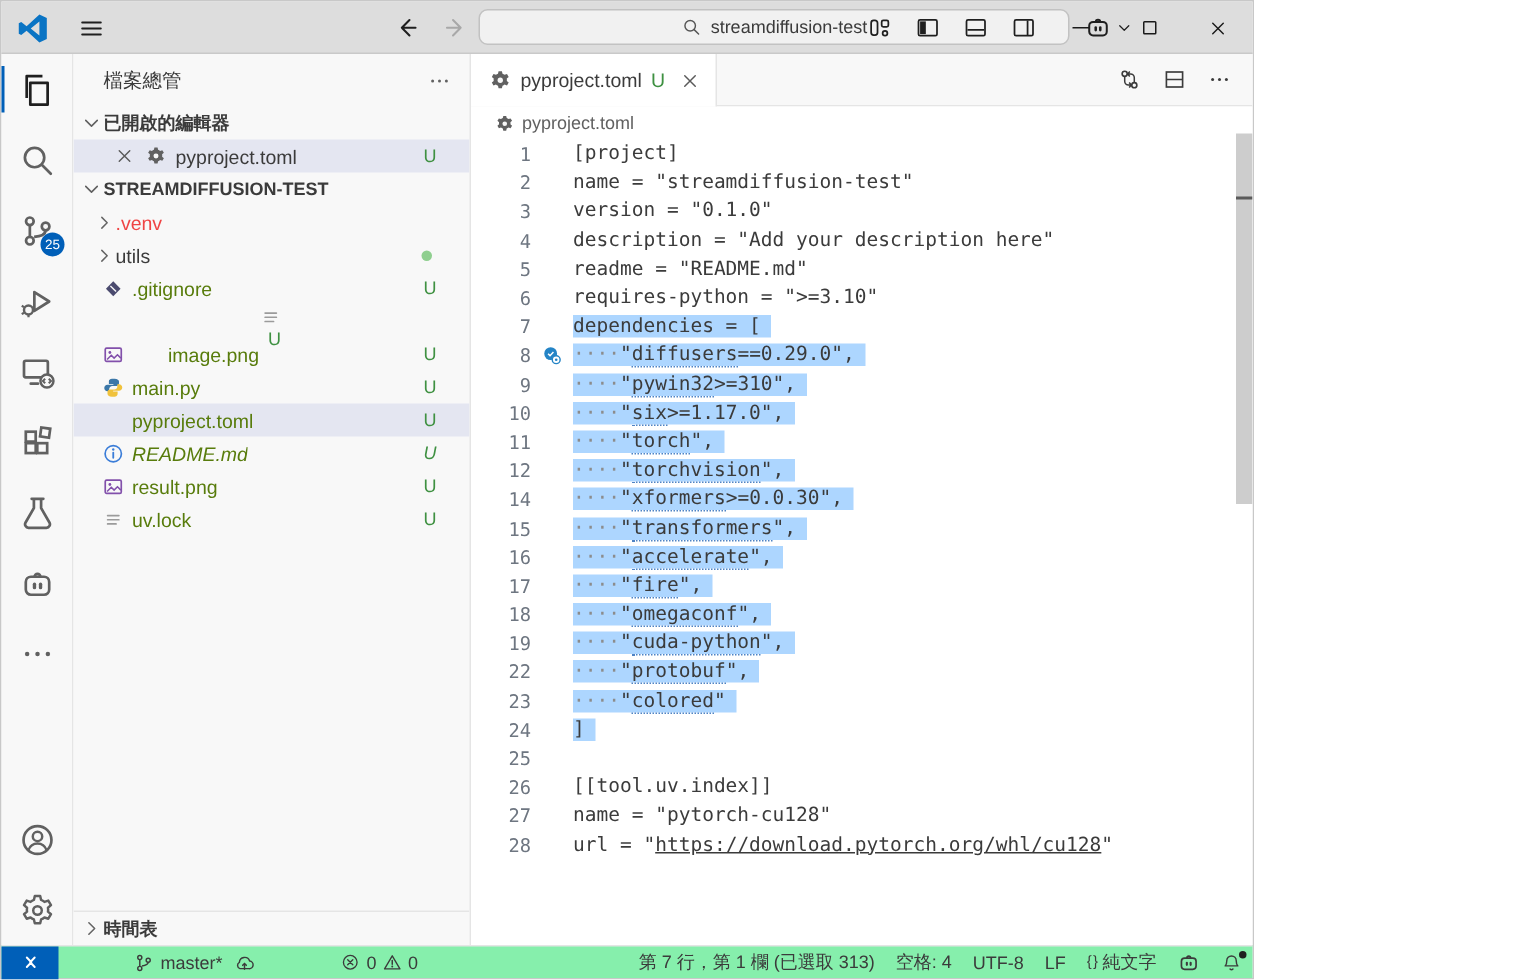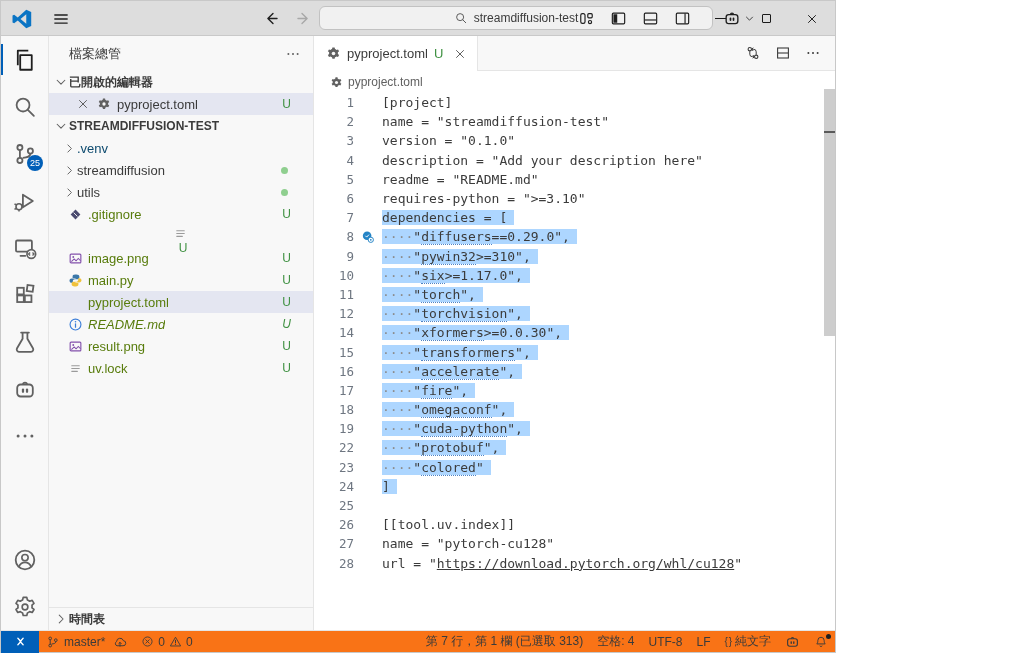--- a/index.html
+++ b/index.html
@@ -47,21 +47,21 @@
   .sec-row { height:22px; display:flex; align-items:center; padding-left:4px; color:#3b3b3b; font-size:12px; font-weight:bold; }
   .sec-row .chev { width:16px; display:flex; justify-content:center; color:#616161; }
   .row { height:22px; display:flex; align-items:center; font-size:13px; color:#3b3b3b; padding-right:14px; }
   .row.selected { background:#e4e6f1; }
   .row .icon16 { width:16px; height:16px; margin-right:5px; flex:none; display:flex; align-items:center; justify-content:center; }
   .row .name { white-space:nowrap; overflow:hidden; }
   .row .grow { flex:1; }
   .badge-u { color:#3f9142; font-size:12px; margin-left:8px; padding-right:8px; }
   .dot-mod { width:7px; height:7px; border-radius:50%; background:#8fcf8f; margin-right:11px; }
   .name.untracked { color:#587c0c; }
-  .name.dim { color:#0c4a6e;text-align:right; }
+  .name.dim { color:#ef4444;text-align:right; }
   .chev-s { width:16px; display:flex; justify-content:center; color:#646464; flex:none; }
   .timeline { position:absolute; left:0; right:0; bottom:0; height:23px; border-top:1px solid #e5e5e5;
     display:flex; align-items:center; font-size:12px; font-weight:bold; color:#3b3b3b; padding-left:4px; background:#f8f8f8; }
 
   
   .editor { position:relative; flex:1; background:#ffffff; overflow:hidden; }
   .tabbar { height:35px; background:#f8f8f8; border-bottom:1px solid #e5e5e5; display:flex; }
   .tab { height:35px; background:#fff; border-right:1px solid #e5e5e5; display:flex; align-items:center;
     padding:0 10px 0 12px; font-size:13px; color:#3b3b3b; gap:6px; }
   .tab .dirty { color:#3f9142; }
@@ -75,22 +75,22 @@
   .code-line .gut { width:28px; flex:none; display:flex; align-items:center; justify-content:center; }
   .selbg { background:#add6ff; padding-right:7px; }
   .ws { color:#8c8c8c; }
   .sq { border-bottom:1.6px dotted #4f83c4; }
   .lnk { text-decoration:underline; }
 
   .v-scroll { position:absolute; top:53px; right:0; width:11px; height:247px; background:#c4c4c4; opacity:.85; }
   .ruler-mark { position:absolute; top:95px; right:0; width:11px; height:2px; background:#5a5a5a; z-index:2; }
 
   
-  .statusbar { position:absolute; left:0; right:0; bottom:0; height:22px; background:#f97316;
-    border-top:1px solid #e5e5e5; display:flex; align-items:center; font-size:12px; color:#3b3b3b; }
+  .statusbar { position:absolute; left:0; right:0; bottom:0; height:22px; background:#86efac;
+    border-top:1px solid #e5e5e5; display:flex; align-items:center; font-size:12px; color:#3b3b3b;gap:43px; }
   .sb-remote { width:38px; height:22px; background:#005fb8; color:#fff; display:flex; align-items:center; justify-content:center; }
   .sb-item { display:flex; align-items:center; gap:4px; padding:0 7px; height:22px; }
   .sb-right { margin-left:auto; display:flex; align-items:center; }
   svg.ic { display:block; }
 </style>
 </head>
 <body>
 
 <svg width="0" height="0" style="position:absolute">
   <defs>
@@ -453,55 +453,45 @@
             </span>
             <span class="name dim">.venv</span>
             <span class="grow"></span>
           </div>
           <div class="row" style="padding-left: 12px;">
             <span class="chev-s">
               <svg class="ic" width="13" height="13" viewBox="0 0 16 16">
                 <use href="#icon-chevron-right"></use>
               </svg>
             </span>
-            <span class="name">streamdiffusion</span>
+            <span class="name">utils</span>
             <span class="grow"></span>
             <span class="dot-mod"></span>
           </div>
-          <div class="row" style="padding-left: 12px;">
-            <span class="chev-s">
-              <svg class="ic" width="13" height="13" viewBox="0 0 16 16">
-                <use href="#icon-chevron-right"></use>
-              </svg>
-            </span>
-            <span class="name">utils</span>
-            <span class="grow"></span>
-            <span class="dot-mod"></span>
-          </div>
           <div class="row" style="padding-left: 18px;">
             <span class="icon16">
               <svg class="ic" width="15" height="15" viewBox="0 0 16 16">
                 <use href="#icon-gitignore"></use>
               </svg>
             </span>
             <span class="name untracked">.gitignore</span>
             <span class="grow"></span>
             <span class="badge-u">U</span>
           </div>
           <div class="row" style="padding-left: 18px; flex-direction: column;">
             <span class="icon16">
               <svg class="ic" width="15" height="15" viewBox="0 0 16 16">
                 <use href="#icon-list"></use>
               </svg>
             </span>
             <span class="name untracked">.python-version</span>
             <span class="grow"></span>
             <span class="badge-u">U</span>
           </div>
-          <div class="row" style="padding-left: 18px;">
+          <div class="row" style="padding-left: 18px; gap: 24px;">
             <span class="icon16">
               <svg class="ic" width="15" height="15" viewBox="0 0 16 16">
                 <use href="#icon-image"></use>
               </svg>
             </span>
             <span class="name untracked">image.png</span>
             <span class="grow"></span>
             <span class="badge-u">U</span>
           </div>
           <div class="row" style="padding-left: 18px;">

